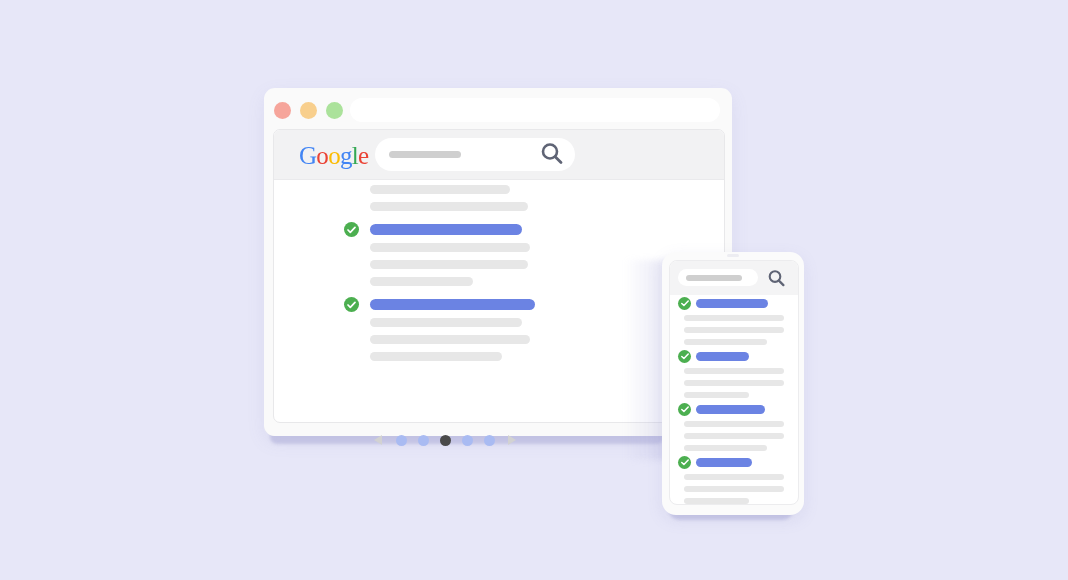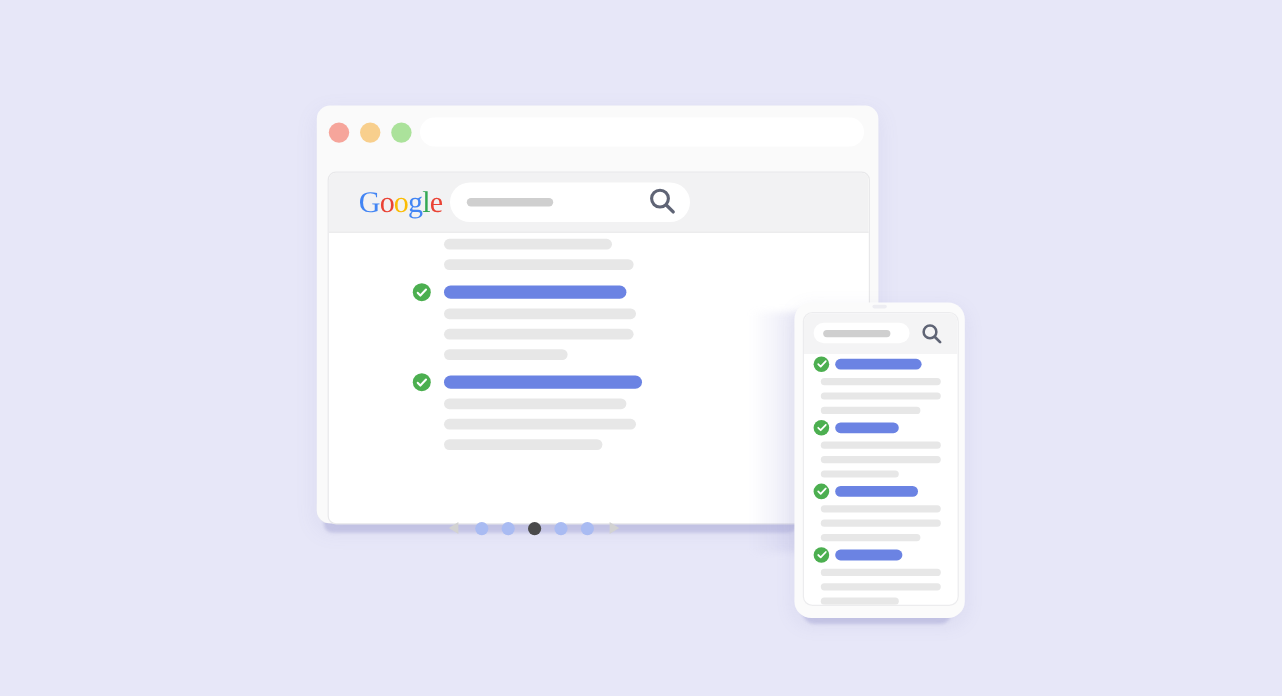--- a/index.html
+++ b/index.html
@@ -87,21 +87,21 @@
     width: 370px;
     height: 24px;
     background: #ffffff;
     border-radius: 12px;
   }
 
   
   .viewport {
     position: absolute;
     left: 9px;
-    top: 55px;
+    top: 41px;
     width: 450px;
     height: 292px;
     background: #ffffff;
     border-radius: 7px;
     border: 1.5px solid #e8e8ea;
     overflow: hidden;
     text-align: center;
   }
 
   .search-header {

